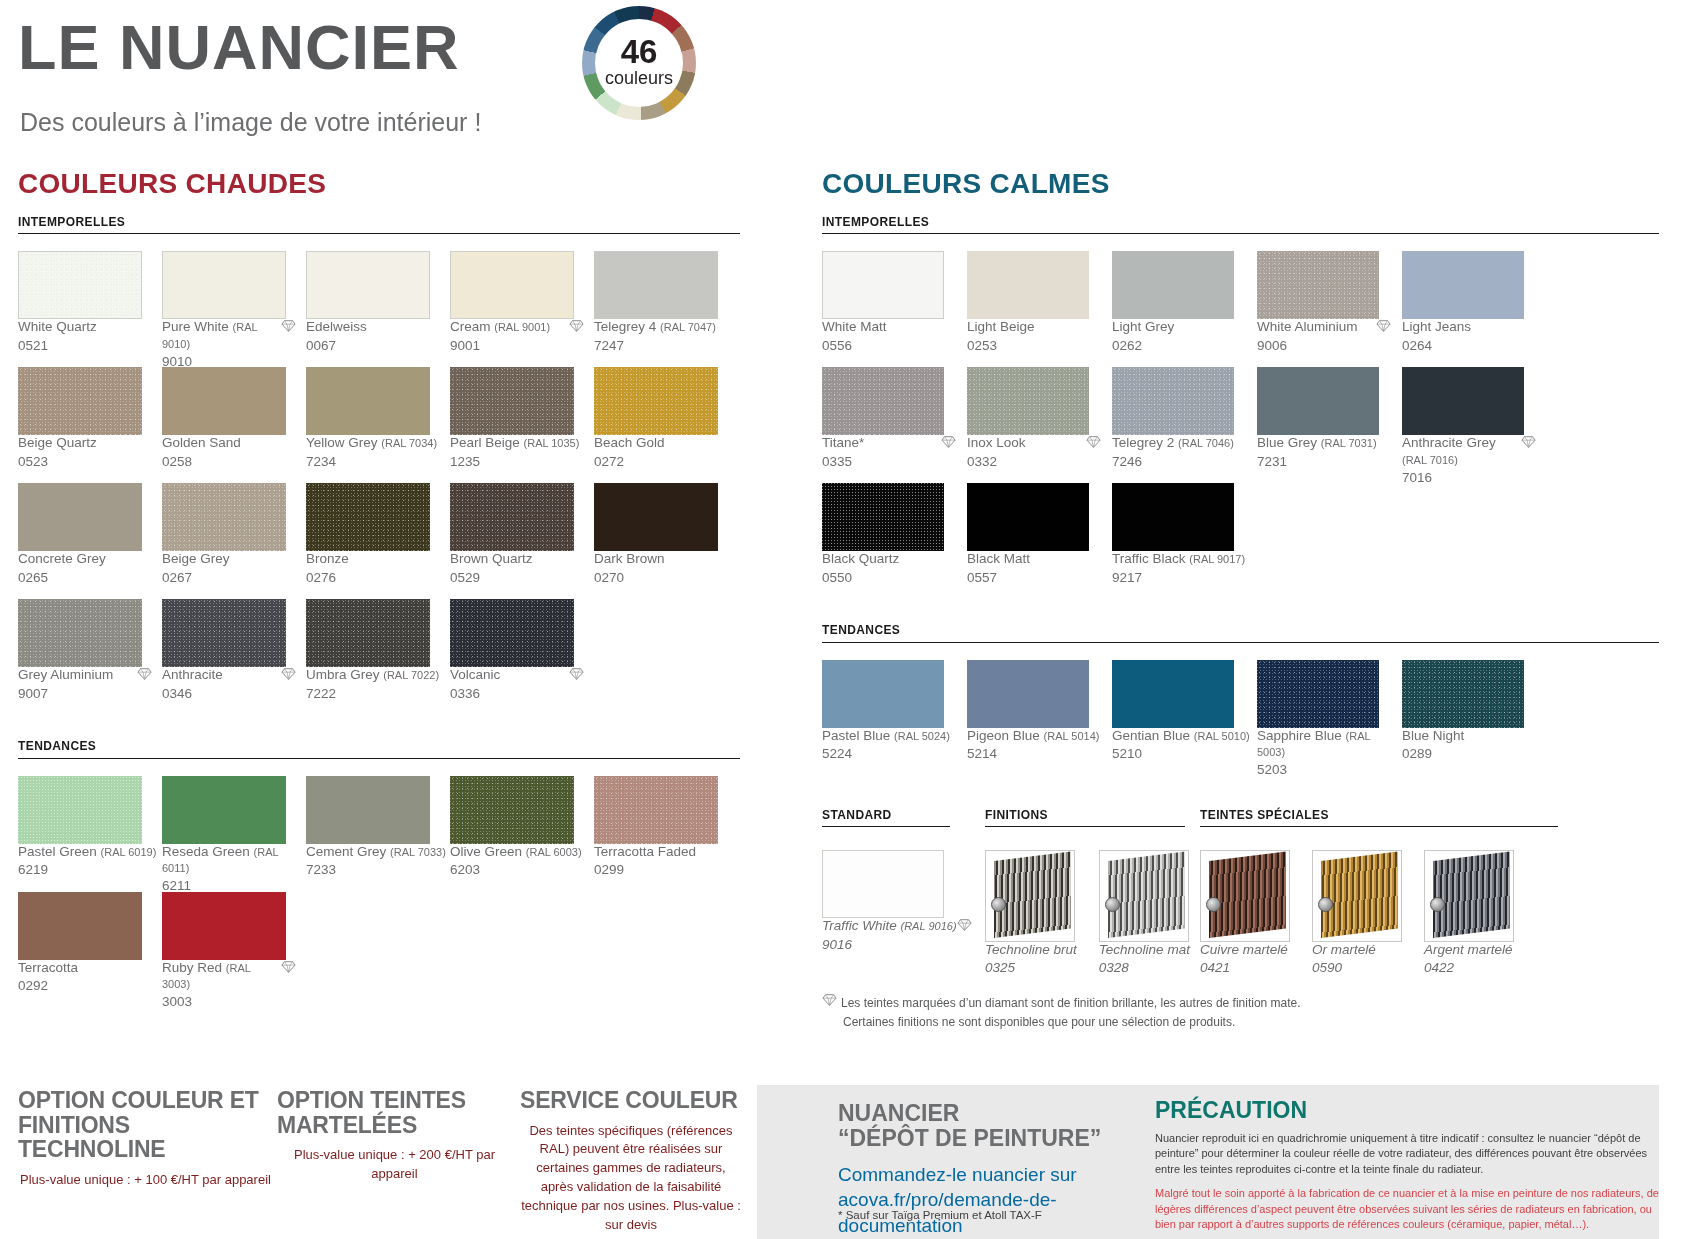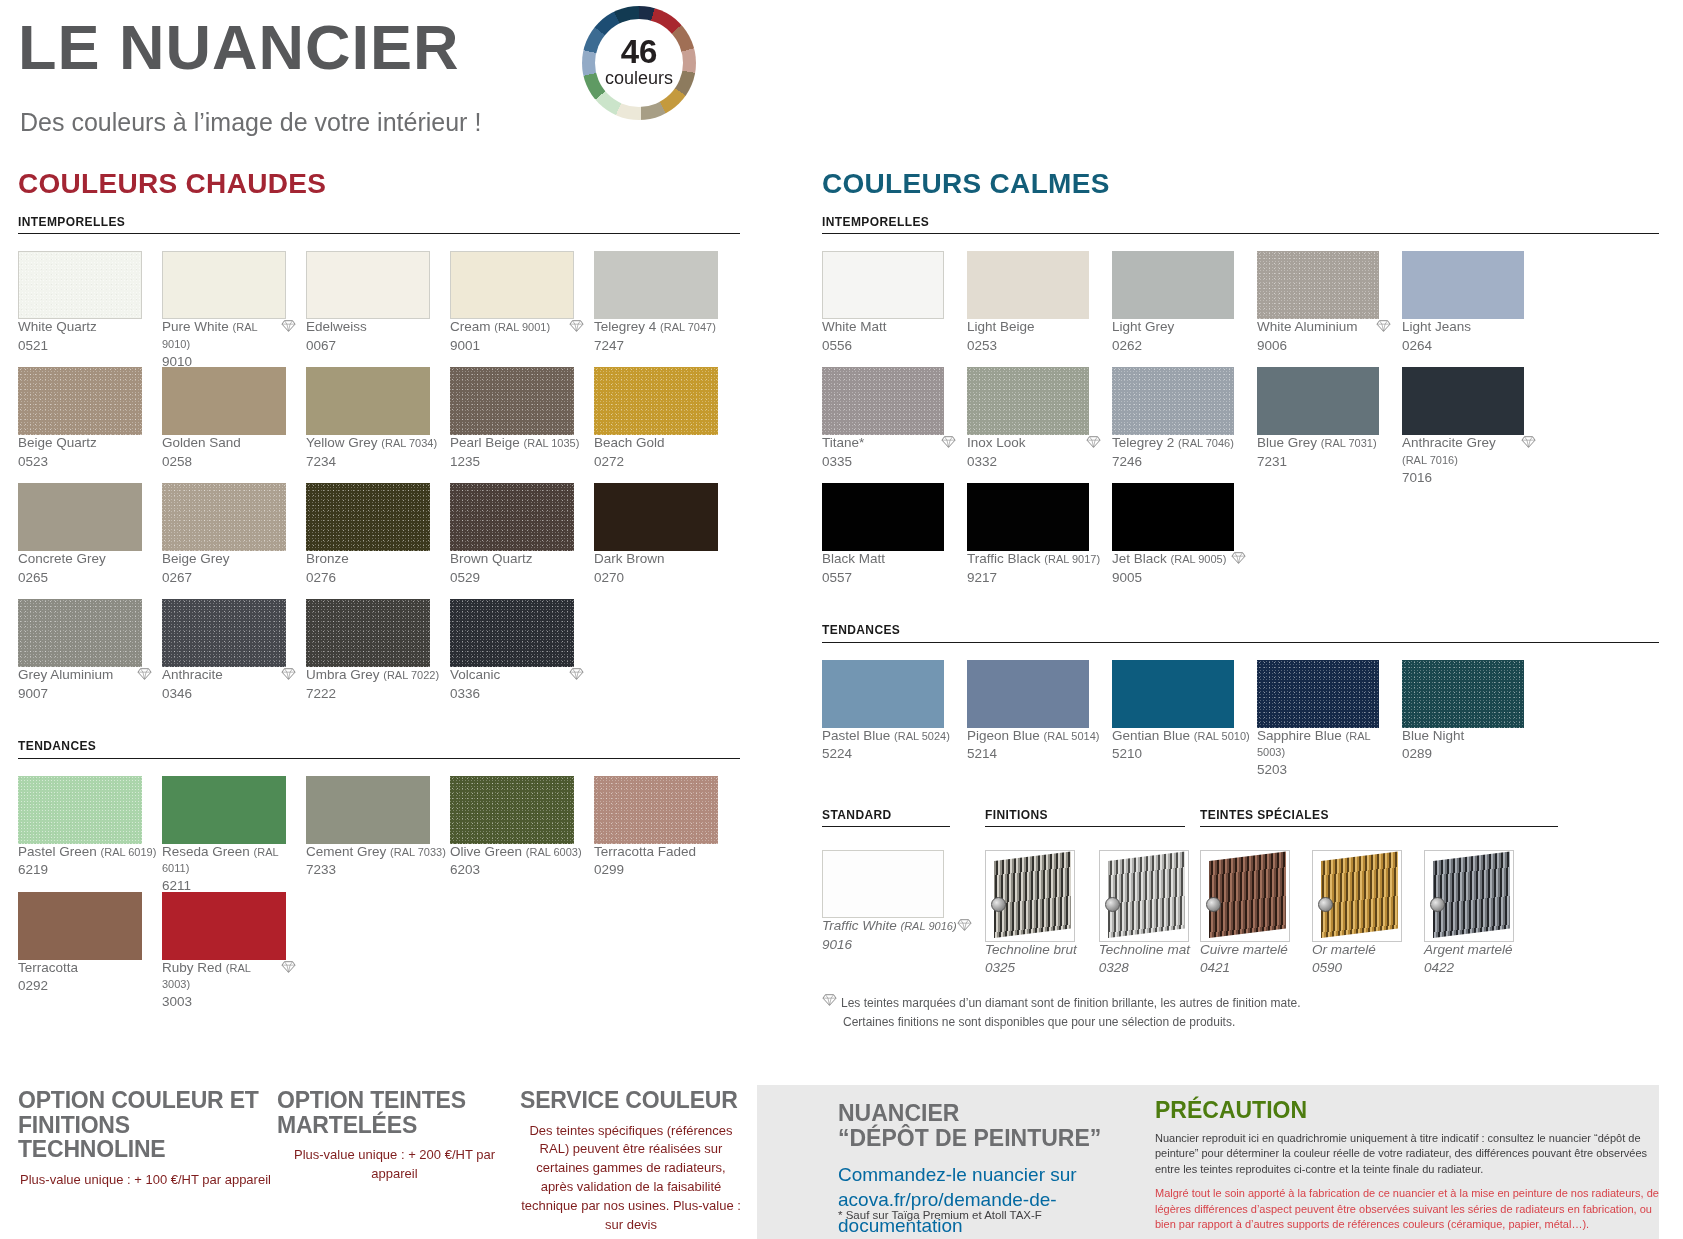--- a/index.html
+++ b/index.html
@@ -87,21 +87,21 @@
   .opt-2 { left:277px; width:235px; }
   .opt-3 { left:520px; width:222px; }
 
   
   .panel { position:absolute; left:757px; top:1085px; width:926px; height:154px; background:#e9e9e9; }
   .nuancier { position:absolute; left:81px; top:16px; width:280px; }
   .nuancier h3 { font-size:23px; font-weight:bold; color:#6d6e70; line-height:1.1; margin-bottom:10px; }
   .nuancier p  { font-size:19px; color:#0369a1; line-height:1.35; }
   .nuancier .note { position:absolute; left:0; top:108px; width:300px; font-size:11.5px; color:#414042; }
   .precaution { position:absolute; left:398px; top:12px; width:512px; }
-  .precaution h3 { font-size:23px; font-weight:bold; color:#4d7c0f; margin-bottom:7px; }
+  .precaution h3 { font-size:23px; font-weight:bold; color:#0f766e; margin-bottom:7px; }
   .precaution .dark { font-size:11px; color:#414042; line-height:1.4; margin-bottom:9px; }
   .precaution .red  { font-size:11px; color:#d8434a; line-height:1.4; }
 </style>
 </head>
 <body>
 
 <div class="page">
 
   <div class="hd-title">LE NUANCIER</div>
   <div class="hd-sub">Des couleurs à l’image de votre intérieur !</div>
@@ -422,43 +422,39 @@
           <div class="lab">
             <span class="nm">Anthracite Grey <span class="ral">(RAL 7016)</span></span>
             <span class="diw"><svg class="dia" viewBox="0 0 24 22">
                 <path d="M5.5 2.5h13l4 5.5L12 19.5 1.5 8z" fill="none" stroke="#8f8f8f" stroke-width="1.6"></path>
                 <path d="M1.5 8h21M5.5 2.5L9.5 8 12 19.5M18.5 2.5L14.5 8 12 19.5" fill="none" stroke="#8f8f8f" stroke-width="1"></path>
               </svg></span>
           </div>
           <div class="code">7016</div>
         </div>
         <div class="cell">
+          <div class="sw spk-strong" style="background-color: rgb(10, 10, 10);"></div>
+          <div class="lab">
+            <span class="nm">Black Quartz</span>
+          </div>
+          <div class="code">0550</div>
+        </div>
+        <div class="cell">
           <div class="sw" style="background-color: rgb(1, 1, 1);"></div>
           <div class="lab">
             <span class="nm">Black Matt</span>
           </div>
           <div class="code">0557</div>
         </div>
         <div class="cell">
           <div class="sw" style="background-color: rgb(2, 2, 2);"></div>
           <div class="lab">
             <span class="nm">Traffic Black <span class="ral">(RAL 9017)</span></span>
           </div>
           <div class="code">9217</div>
-        </div>
-        <div class="cell">
-          <div class="sw" style="background-color: rgb(0, 0, 0);"></div>
-          <div class="lab">
-            <span class="nm">Jet Black <span class="ral">(RAL 9005)</span></span>
-            <span class="diw"><svg class="dia" viewBox="0 0 24 22">
-                <path d="M5.5 2.5h13l4 5.5L12 19.5 1.5 8z" fill="none" stroke="#8f8f8f" stroke-width="1.6"></path>
-                <path d="M1.5 8h21M5.5 2.5L9.5 8 12 19.5M18.5 2.5L14.5 8 12 19.5" fill="none" stroke="#8f8f8f" stroke-width="1"></path>
-              </svg></span>
-          </div>
-          <div class="code">9005</div>
         </div>
       </div>
     <div class="grp-head mt">
       <div class="grp-label">TENDANCES</div>
       <div class="grp-rule"></div>
     </div>
     <div class="grid5r">
         <div class="cell">
           <div class="sw" style="background-color: rgb(115, 150, 178);"></div>
           <div class="lab">

